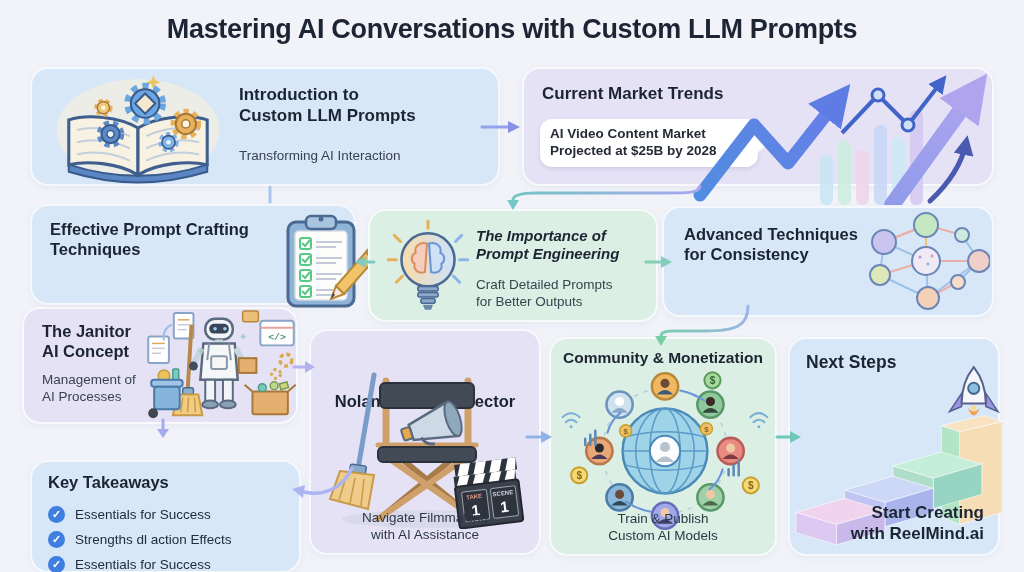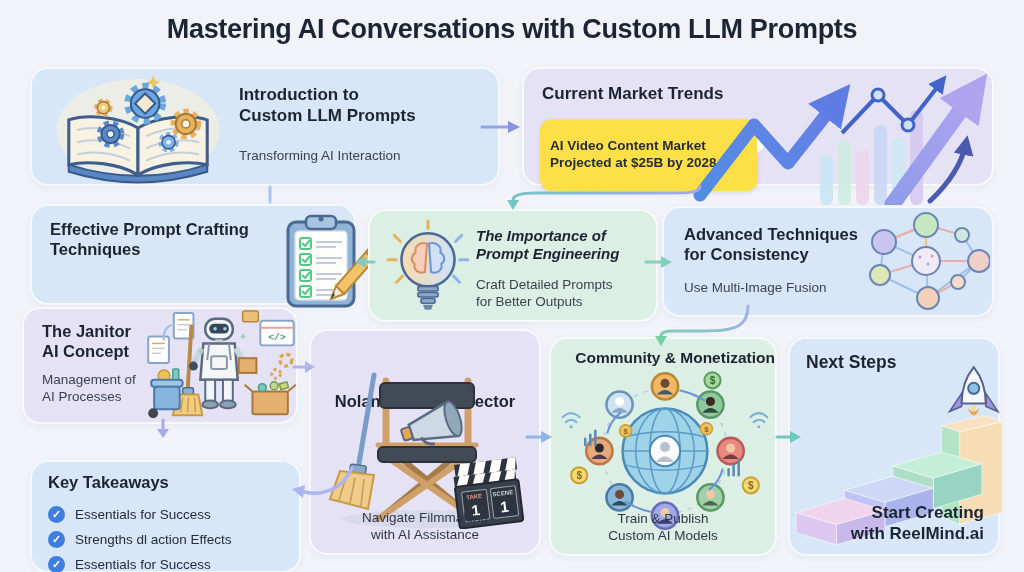--- a/index.html
+++ b/index.html
@@ -17,22 +17,22 @@
   .s{color:#39434f;line-height:1.25;position:absolute;}
   .ill{position:absolute;}
   .overlay{position:absolute;left:0;top:0;z-index:30;pointer-events:none;}
   
   #card-intro{left:30px;top:67px;width:470px;height:119px;}
   #card-intro .h{left:207px;top:16px;font-size:17px;}
   #card-intro .s{left:207px;top:79px;font-size:13.5px;}
   
   #card-market{left:522px;top:67px;width:472px;height:119px;}
   #card-market .h{left:18px;top:15px;font-size:17px;}
-  .bubble{position:absolute;left:16px;top:50px;width:198px;background:#fde047;border-radius:12px;
-          padding:19px 10px;font-size:13.5px;font-weight:bold;color:#262c36;line-height:1.25;
+  .bubble{position:absolute;left:16px;top:50px;width:198px;background:#ffffff;border-radius:12px;
+          padding:7px 10px;font-size:13.5px;font-weight:bold;color:#262c36;line-height:1.25;
           box-shadow:0 2px 4px rgba(80,90,130,.15);}
   .bubble-tail{position:absolute;right:-9px;top:18px;width:0;height:0;
           border-top:8px solid transparent;border-bottom:8px solid transparent;border-left:10px solid #fdfdfc;}
   
   #card-effective{left:30px;top:204px;width:326px;height:101px;}
   #card-effective .h{left:18px;top:13px;font-size:16.5px;}
   #card-effective .s{left:18px;top:62px;font-size:13.5px;}
   
   #card-importance{left:368px;top:209px;width:290px;height:113px;}
   #card-importance .h{left:106px;top:16px;font-size:15px;font-style:italic;}
@@ -53,21 +53,21 @@
   .tk-check{width:17px;height:17px;border-radius:50%;background:#3d7ee0;color:#fff;font-size:11px;
             display:flex;align-items:center;justify-content:center;font-weight:bold;flex:0 0 17px;}
   .tk-label{margin-left:10px;font-size:13.5px;color:#222d3a;}
   
   #card-nolan{left:309px;top:329px;width:232px;height:226px;}
   #card-nolan .h{left:0;top:12px;width:100%;text-align:center;font-size:16.5px;margin-top:48px;}
   .caption{position:absolute;bottom:9px;left:0;width:100%;text-align:center;font-size:13.5px;
            color:#2e3845;line-height:1.3;z-index:5;}
   
   #card-community{left:549px;top:337px;width:228px;height:219px;}
-  #card-community .h{left:0;top:10px;width:100%;text-align:right;font-size:15.5px;}
+  #card-community .h{left:0;top:10px;width:100%;text-align:center;font-size:15.5px;}
   
   #card-next{left:788px;top:337px;width:212px;height:219px;}
   #card-next .h{left:16px;top:13px;font-size:17.5px;}
   .caption-right{position:absolute;bottom:10px;right:14px;text-align:right;font-size:17px;
                  font-weight:bold;color:#1c2533;line-height:1.25;z-index:5;}
 </style>
 </head>
 <body>
 
 <div id="canvas">
@@ -225,21 +225,20 @@
     </svg>
     <div class="h ml">The Importance of
 Prompt Engineering</div>
     <div class="s ml">Craft Detailed Prompts
 for Better Outputs</div>
   </div>
 
   <div class="card bg-blue" id="card-advanced">
     <div class="h ml">Advanced Techniques
 for Consistency</div>
-    <div class="s">Use Multi-Image Fusion</div>
     <svg class="ill" style="left:200px;top:4px" width="126" height="104" viewBox="0 0 126 104">
       <g stroke-width="2" fill="none">
         <line x1="20" y1="30" x2="62" y2="13" stroke="#e8b0a8"></line>
         <line x1="62" y1="13" x2="98" y2="23" stroke="#e8b0a8"></line>
         <line x1="98" y1="23" x2="115" y2="49" stroke="#9fc0e8"></line>
         <line x1="20" y1="30" x2="62" y2="49" stroke="#9fc0e8"></line>
         <line x1="62" y1="13" x2="62" y2="49" stroke="#e8c878"></line>
         <line x1="20" y1="30" x2="16" y2="63" stroke="#9fc0e8"></line>
         <line x1="16" y1="63" x2="62" y2="49" stroke="#e8b0a8"></line>
         <line x1="16" y1="63" x2="64" y2="86" stroke="#9fc0e8"></line>

